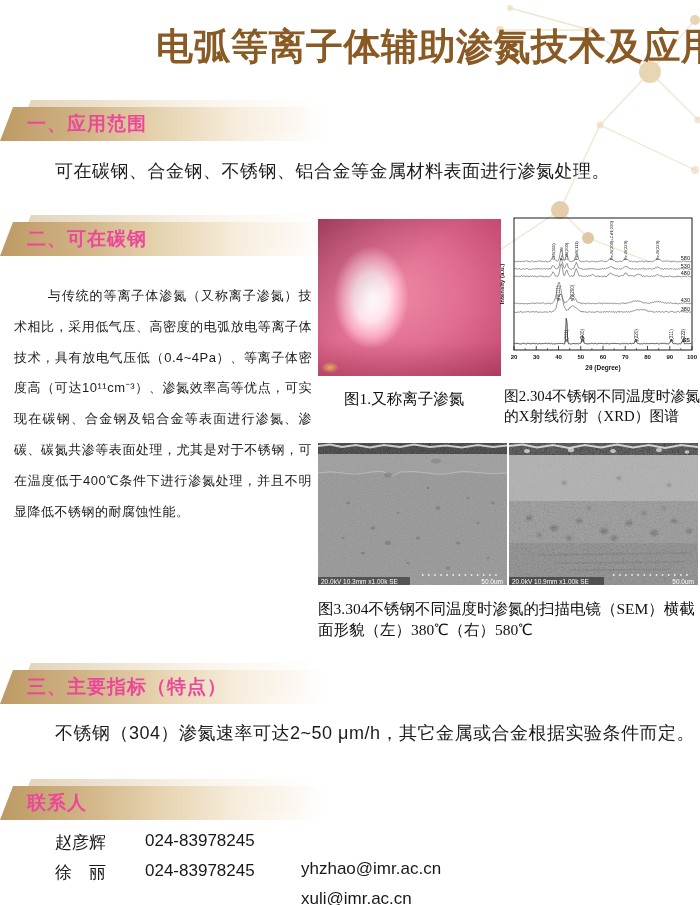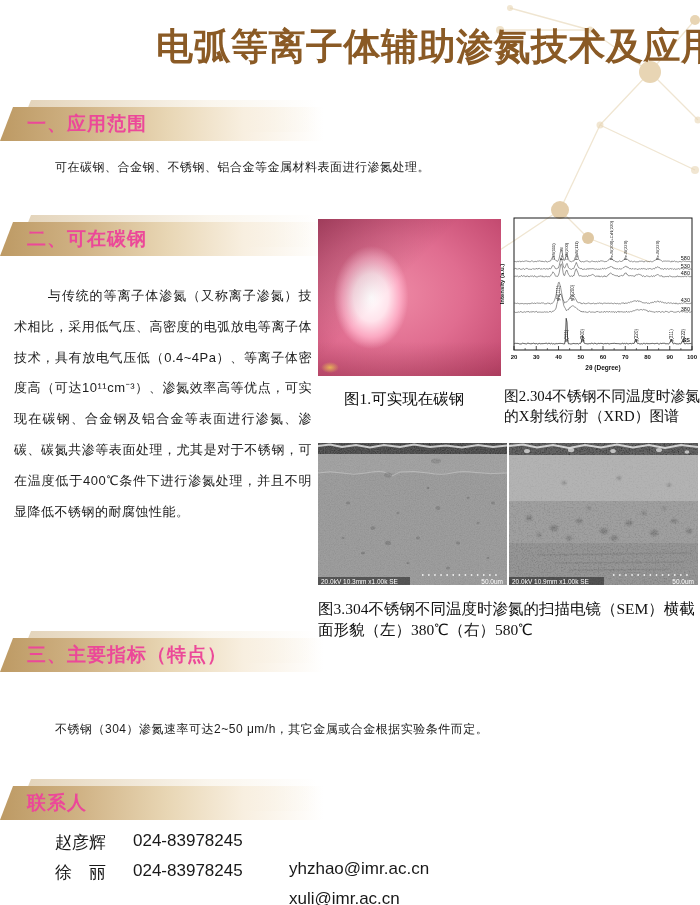--- a/index.html
+++ b/index.html
@@ -11,21 +11,21 @@
          color:#8a5a25;letter-spacing:0.5px;}
   .banner{position:absolute;left:0;width:348px;height:34px;z-index:1;}
   .banner .halo{position:absolute;left:18px;top:-7px;right:-22px;bottom:9px;
     background:linear-gradient(90deg,rgba(203,174,126,.55),rgba(243,232,211,.40) 55%,rgba(255,255,255,0) 85%);
     clip-path:polygon(13px 0,100% 0,calc(100% - 13px) 100%,0 100%);}
   .banner .bg{position:absolute;inset:0;
     background:linear-gradient(90deg,#bd9a64 0%,#cfb183 22%,#e8d6b4 48%,#f8efe0 70%,rgba(255,255,255,0) 93%);
     clip-path:polygon(13px 0,100% 0,calc(100% - 13px) 100%,0 100%);}
   .banner .label{position:absolute;left:27px;top:50%;transform:translateY(-50%);
     font-size:19px;font-weight:700;color:#ec4899;letter-spacing:1px;white-space:nowrap;}
-  .body-text{position:absolute;z-index:1;font-size:12px;font-weight:500;color:#1c1c1c;letter-spacing:.5px;}
+  .body-text{position:absolute;z-index:1;font-size:18px;font-weight:500;color:#1c1c1c;letter-spacing:.5px;}
   #s1-body{left:55px;top:159px;}
   #s2-body{left:14px;top:281px;width:298px;font-size:13px;line-height:30.8px;
            text-align:justify;text-indent:2.6em;}
   #s3-body{left:55px;top:721px;}
   .fig-plasma{position:absolute;left:318px;top:219px;width:183px;height:157px;z-index:1;
     background:
       radial-gradient(48px 66px at 29% 50%, #ffffff 0%, #ffe4ec 36%, rgba(255,178,202,.85) 60%, rgba(240,130,165,0) 78%),
       radial-gradient(140% 125% at 38% 48%, #ee8aa5 0%, #e06d90 30%, #c74e74 55%, #a23456 78%, #85273f 100%);}
   .fig-plasma::before{content:"";position:absolute;inset:0;
     background:linear-gradient(135deg,rgba(80,15,35,.38),rgba(0,0,0,0) 42%),
@@ -35,21 +35,21 @@
   .xrd{position:absolute;left:498px;top:215px;z-index:1;}
   .caption{position:absolute;z-index:1;font-family:"Liberation Serif",serif;
            font-size:15.5px;color:#111;}
   #cap1{left:344px;top:389px;white-space:nowrap;}
   #cap2{left:504px;top:387px;width:200px;line-height:19.5px;font-size:14.8px;}
   #cap3{left:318px;top:599px;width:386px;line-height:20.5px;}
   .sem-row{position:absolute;left:318px;top:443px;z-index:1;display:flex;gap:2px;}
   .contact-row{position:absolute;left:55px;z-index:1;display:flex;font-size:17px;color:#181818;}
   #contact1{top:831px;} #contact2{top:861px;}
   .c-name{width:70px;font-weight:500;}
-  .c-phone{width:148px;margin-left:8px;}
+  .c-phone{width:148px;margin-left:20px;}
   .c-email{margin-left:8px;margin-top:28px;}
 </style>
 </head>
 <body>
 
 <div class="page">
 
   <svg class="decor" width="260" height="265" viewBox="0 0 260 265">
     <g stroke="#ecdfc6" stroke-width="1.3" opacity="0.8">
       <line x1="210" y1="72" x2="255" y2="20"></line>
@@ -149,21 +149,21 @@
         <text x="62.3" y="86" font-size="4.6" fill="#222" transform="rotate(-90 62.3 86)">γN(111)</text>
         <text x="76.095" y="86" font-size="4.6" fill="#222" transform="rotate(-90 76.095 86)">γN(200)</text>
         <text x="69.865" y="127" font-size="4.6" fill="#222" transform="rotate(-90 69.865 127)">γ(111)</text>
         <text x="86.33" y="127" font-size="4.6" fill="#222" transform="rotate(-90 86.33 127)">γ(200)</text>
         <text x="139.50750000000002" y="127" font-size="4.6" fill="#222" transform="rotate(-90 139.50750000000002 127)">γ(220)</text>
         <text x="175.10750000000002" y="127" font-size="4.6" fill="#222" transform="rotate(-90 175.10750000000002 127)">γ(311)</text>
         <text x="186.6775" y="127" font-size="4.6" fill="#222" transform="rotate(-90 186.6775 127)">γ(222)</text>
       </svg>
   </div>
 
-  <div class="caption" id="cap1">图1.可实现在碳钢</div>
+  <div class="caption" id="cap1">图1.又称离子渗氮</div>
   <div class="caption" id="cap2">图2.304不锈钢不同温度时渗氮的X射线衍射（XRD）图谱</div>
 
   <div class="sem-row">
     <svg width="189" height="142" viewBox="0 0 189 142">
       <defs>
         <filter id="grA" x="0" y="0" width="100%" height="100%">
           <feTurbulence type="fractalNoise" baseFrequency="0.8" numOctaves="2" seed="7"></feTurbulence>
           <feColorMatrix type="matrix" values="0 0 0 0 .55  0 0 0 0 .55  0 0 0 0 .55  .55 .55 .55 0 0"></feColorMatrix>
         </filter>
         <filter id="blA">
@@ -251,21 +251,21 @@
       <rect width="189" height="142" filter="url(#grB)" opacity=".45"></rect>
       <rect y="134" width="95" height="8" fill="#000" opacity=".45"></rect>
       <line x1="104" y1="132" x2="182" y2="132" stroke="#fff" stroke-width="1.6" stroke-dasharray="1.5 4.6"></line>
       <text x="3" y="140.5" font-size="6.5" fill="#fff" font-family="Liberation Sans,sans-serif">20.0kV 10.9mm x1.00k SE</text>
       <text x="185" y="140.5" font-size="6.5" fill="#fff" text-anchor="end" font-family="Liberation Sans,sans-serif">50.0um</text>
     </svg>
   </div>
 
   <div class="caption" id="cap3">图3.304不锈钢不同温度时渗氮的扫描电镜（SEM）横截面形貌（左）380℃（右）580℃</div>
 
-  <div class="banner" style="top:638px">
+  <div class="banner" style="top:670px">
     <div class="halo"></div>
     <div class="bg"></div>
     <div class="label">三、主要指标（特点）</div>
   </div>
   <div class="body-text" id="s3-body">不锈钢（304）渗氮速率可达2~50 μm/h，其它金属或合金根据实验条件而定。</div>
 
   <div class="banner" style="top:786px">
     <div class="halo"></div>
     <div class="bg"></div>
     <div class="label">联系人</div>

